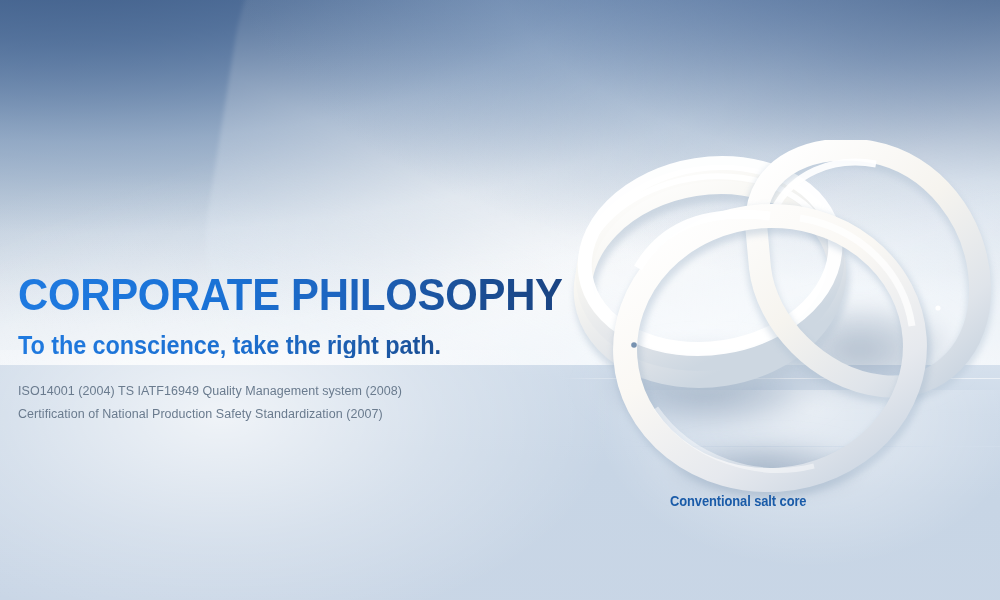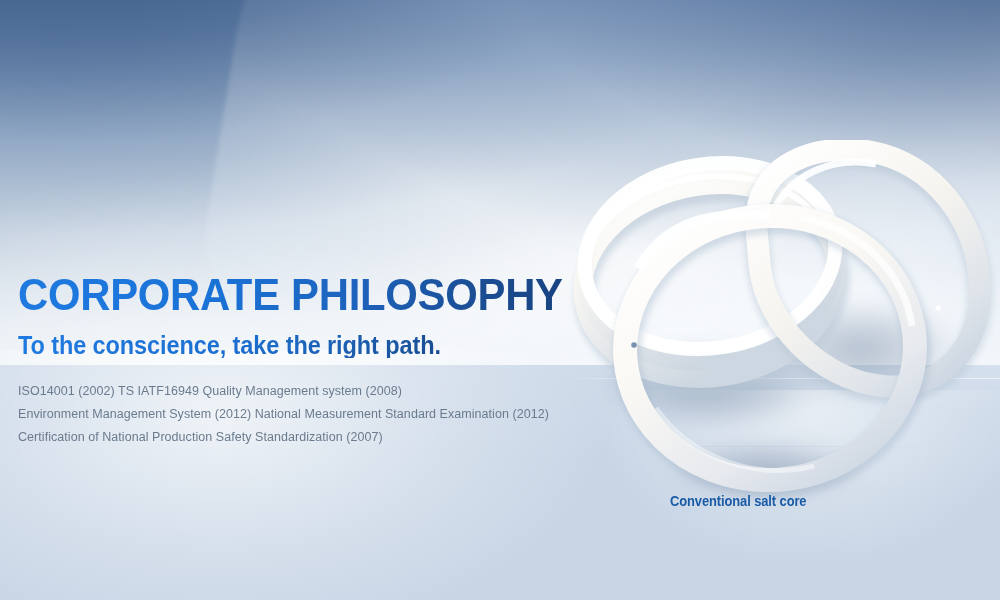--- a/index.html
+++ b/index.html
@@ -272,21 +272,20 @@
       </g>
     </svg>
   </div>
 
   <div class="copy">
     <h1 class="headline">CORPORATE PHILOSOPHY</h1>
 
     <p class="subhead">To the conscience, take the right path.</p>
 
     <div class="certs">
-      <div class="cert-line">ISO14001 (2002)  TS IATF16949 Quality Management system (2008)</div>
-      <div class="cert-line">Environment Management System (2012)    National Measurement Standard Examination (2012)</div>
+      <div class="cert-line">ISO14001 (2004)  TS IATF16949 Quality Management system (2008)</div>
       <div class="cert-line">Certification of National Production Safety Standardization (2007)</div>
     </div>
   </div>
 
   <div class="caption">Conventional salt core</div>
 
 </div>
 
 </body></html>

